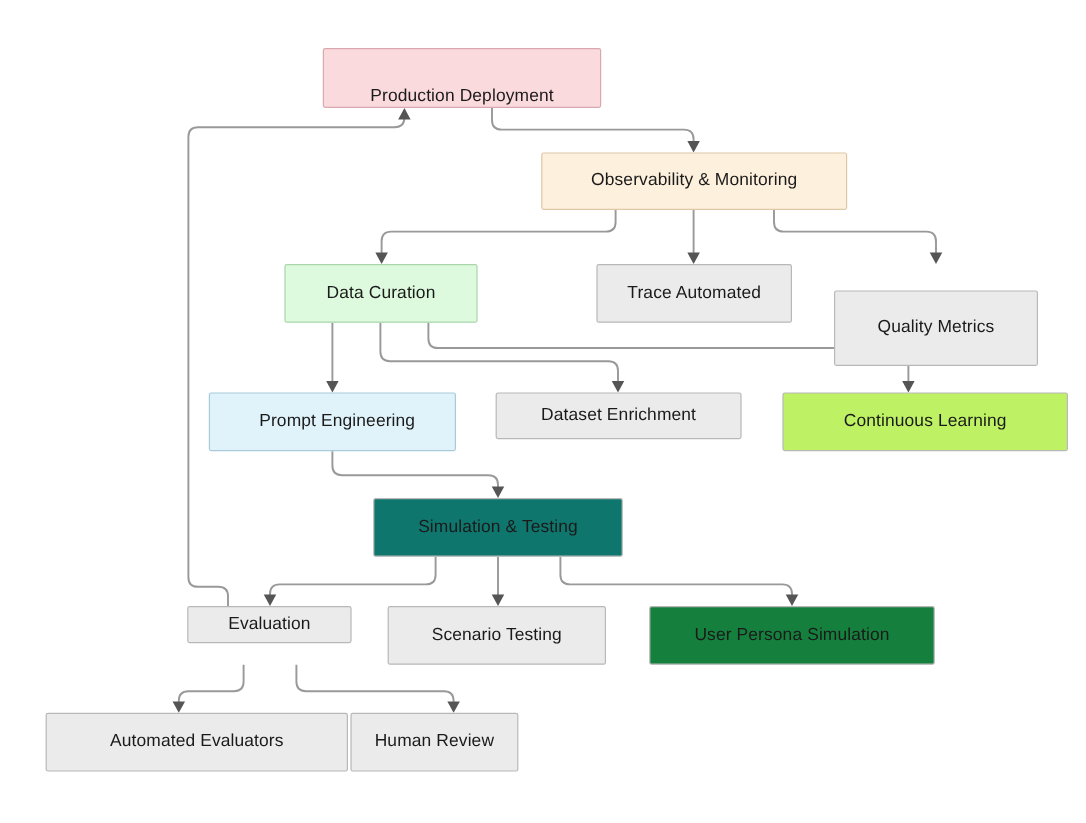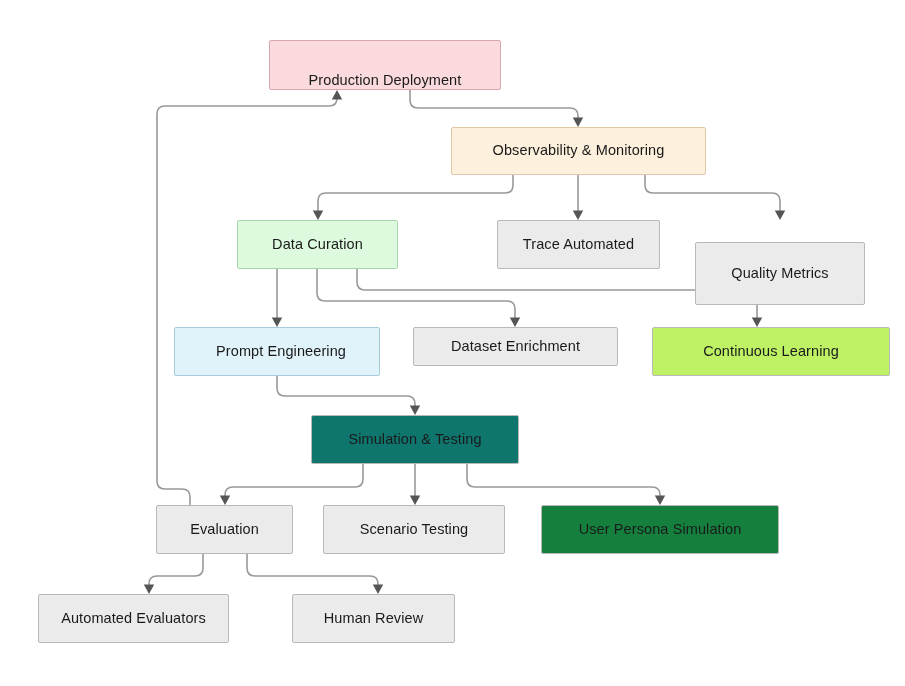--- a/index.html
+++ b/index.html
@@ -132,30 +132,30 @@
       </div>
       <div class="node" style="left: 413px; top: 327px; width: 205px; height: 39px; background: rgb(235, 235, 235); border: 1px solid rgb(184, 184, 184);">
         <span class="node-label">Dataset Enrichment</span>
       </div>
       <div class="node" style="left: 652px; top: 327px; width: 238px; height: 49px; background: #bef264; border: 1px solid rgb(184, 184, 184);">
         <span class="node-label">Continuous Learning</span>
       </div>
       <div class="node" style="left: 311px; top: 415px; width: 208px; height: 49px; background: #0f766e; border: 1px solid rgb(184, 184, 184);">
         <span class="node-label">Simulation &amp; Testing</span>
       </div>
-      <div class="node" style="left: 156px; top: 505px; width: 137px; height: 49px; background: rgb(235, 235, 235); border: 1px solid rgb(184, 184, 184); text-align: right;">
+      <div class="node" style="left: 156px; top: 505px; width: 137px; height: 31px; background: rgb(235, 235, 235); border: 1px solid rgb(184, 184, 184); text-align: right;">
         <span class="node-label">Evaluation</span>
       </div>
       <div class="node" style="left: 323px; top: 505px; width: 182px; height: 49px; background: rgb(235, 235, 235); border: 1px solid rgb(184, 184, 184);">
         <span class="node-label">Scenario Testing</span>
       </div>
       <div class="node" style="left: 541px; top: 505px; width: 238px; height: 49px; background: #15803d; border: 1px solid rgb(184, 184, 184);">
         <span class="node-label">User Persona Simulation</span>
       </div>
-      <div class="node" style="left: 38px; top: 594px; width: 191px; height: 49px; background: rgb(235, 235, 235); border: 1px solid rgb(184, 184, 184); align-items: center;">
+      <div class="node" style="left: 38px; top: 594px; width: 252px; height: 49px; background: rgb(235, 235, 235); border: 1px solid rgb(184, 184, 184); align-items: center;">
         <span class="node-label">Automated Evaluators</span>
       </div>
-      <div class="node" style="left: 292px; top: 594px; width: 163px; height: 49px; background: rgb(235, 235, 235); border: 1px solid rgb(184, 184, 184);">
+      <div class="node" style="left: 292px; top: 594px; width: 140px; height: 49px; background: rgb(235, 235, 235); border: 1px solid rgb(184, 184, 184);">
         <span class="node-label">Human Review</span>
       </div>
     </div>
 
 </div>
 
 </body></html>

